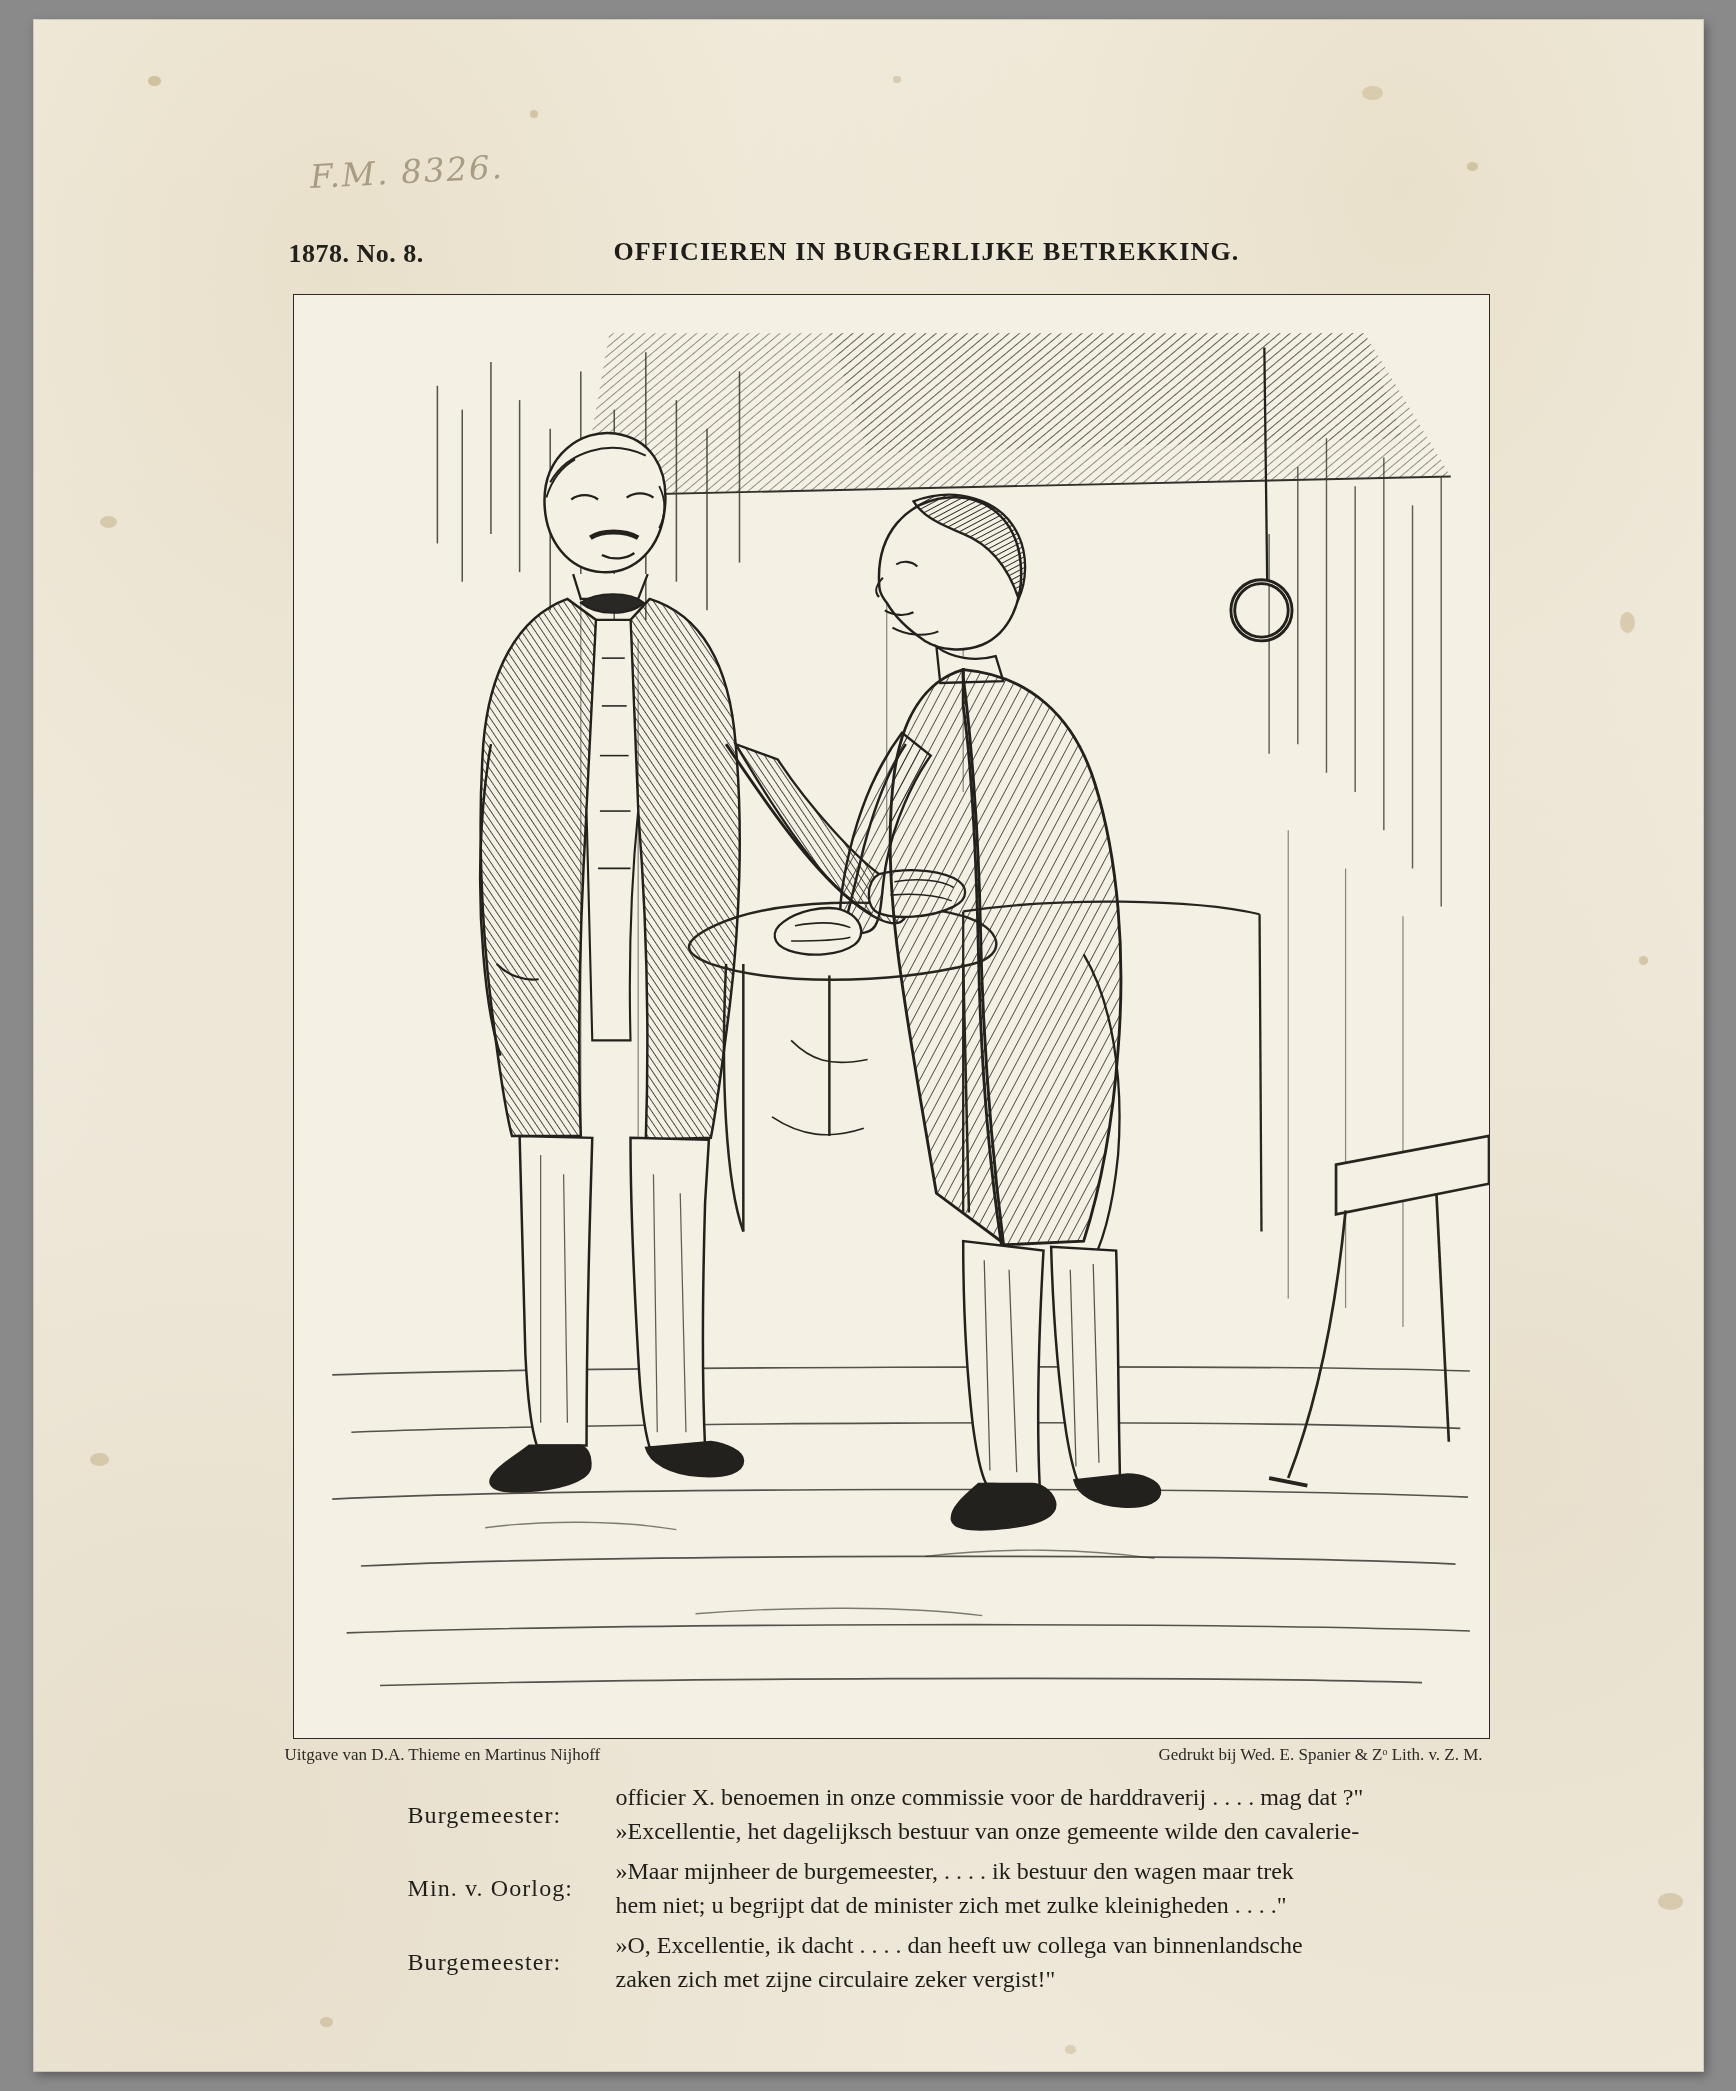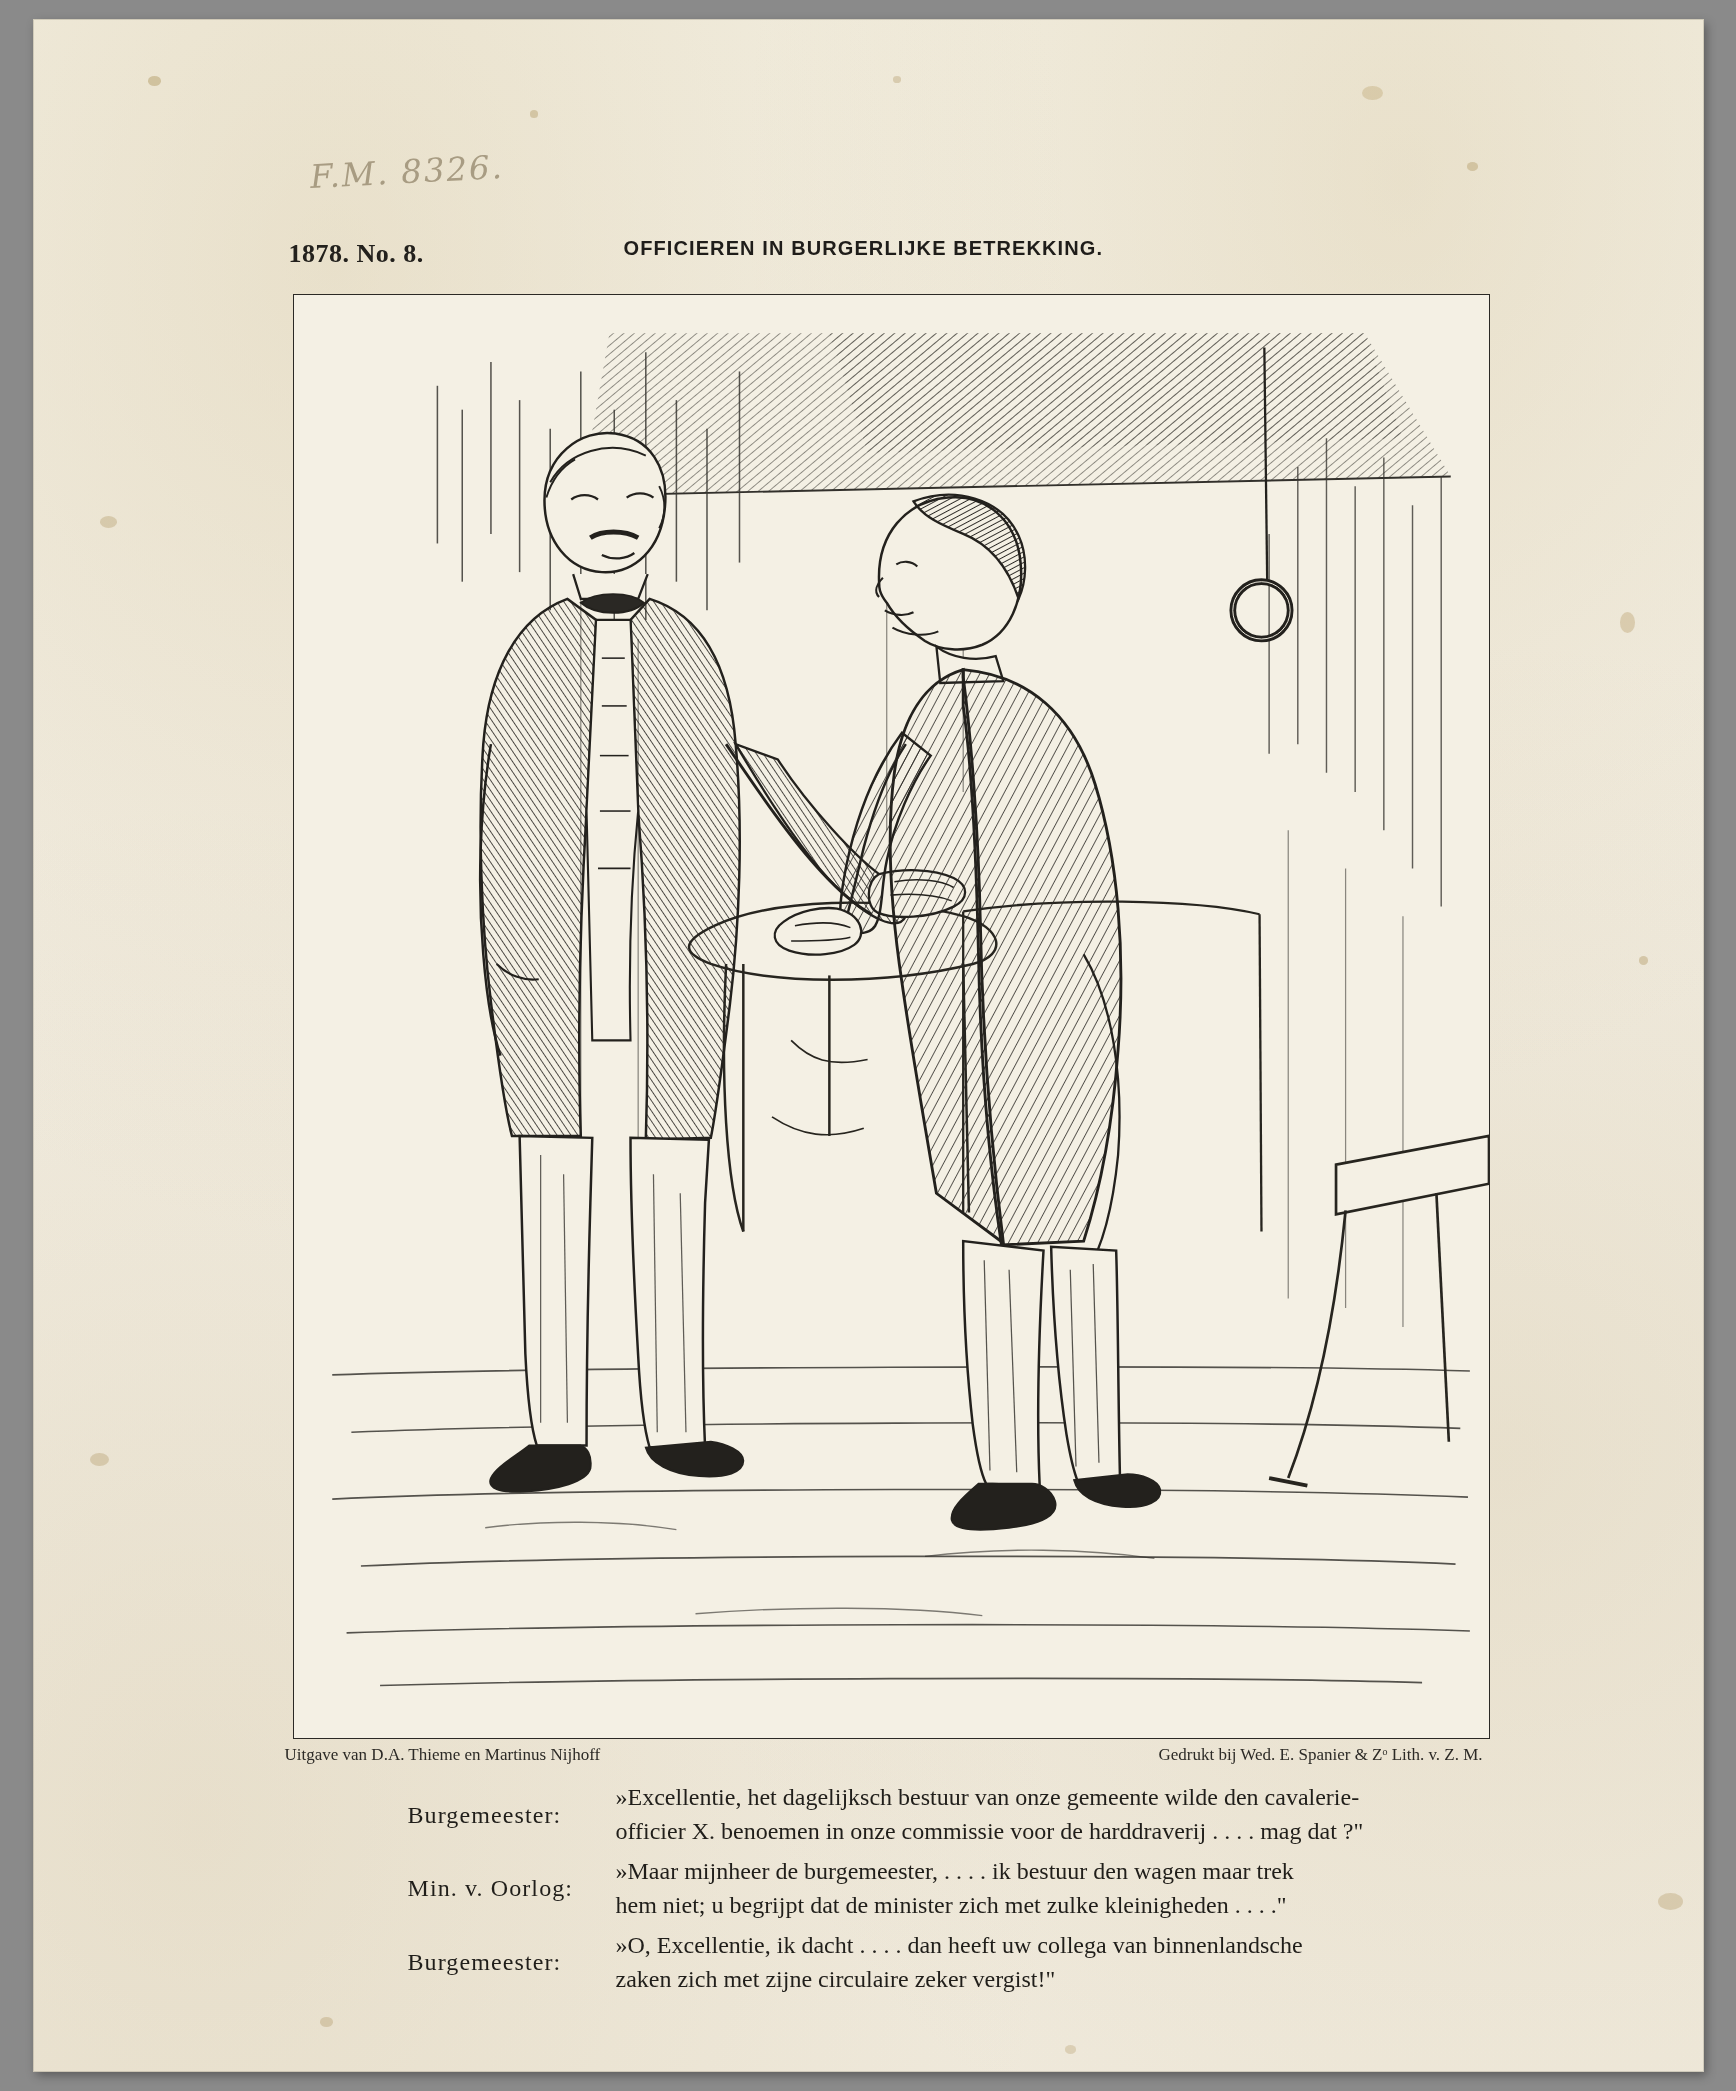--- a/index.html
+++ b/index.html
@@ -61,27 +61,26 @@
     font-weight: bold;
     font-size: 26px;
     letter-spacing: 0.5px;
     color: #23211d;
     white-space: nowrap;
   }
   #plate-title {
     position: absolute;
     left: 581px;
     top: 218px;
-    font-family: Liberation Sans, sans-serif;
+    font-family: Liberation Serif, serif;
     font-weight: bold;
-    font-size: 20px;
+    font-size: 26px;
     letter-spacing: 1.1px;
     color: #1f1d1a;
     white-space: nowrap;
-    margin-left: 10px;
   }
 
   
   #plate-frame {
     position: absolute;
     left: 260px;
     top: 275px;
     width: 1195px;
     height: 1443px;
     border: 1.9px solid #2b2925;
@@ -395,22 +394,22 @@
   </div>
 
   <div id="credit-left">Uitgave van D.A. Thieme en Martinus Nijhoff</div>
   <div id="credit-right">Gedrukt bij Wed. E. Spanier &amp; Zᵒ Lith. v. Z. M.</div>
 
   <div id="dialogue">
 
     <div class="dlg-row">
       <div class="dlg-speaker">Burgemeester:</div>
       <div class="dlg-lines">
+        <span class="ln">officier X. benoemen in onze commissie voor de harddraverij . . . . mag dat ?"</span>
         <span class="ln">»Excellentie, het dagelijksch bestuur van onze gemeente wilde den cavalerie-</span>
-        <span class="ln">officier X. benoemen in onze commissie voor de harddraverij . . . . mag dat ?"</span>
       </div>
     </div>
 
     <div class="dlg-row">
       <div class="dlg-speaker">Min. v. Oorlog:</div>
       <div class="dlg-lines">
         <span class="ln">»Maar mijnheer de burgemeester, . . . . ik bestuur den wagen maar trek</span>
         <span class="ln">hem niet; u begrijpt dat de minister zich met zulke kleinigheden . . . ."</span>
       </div>
     </div>

